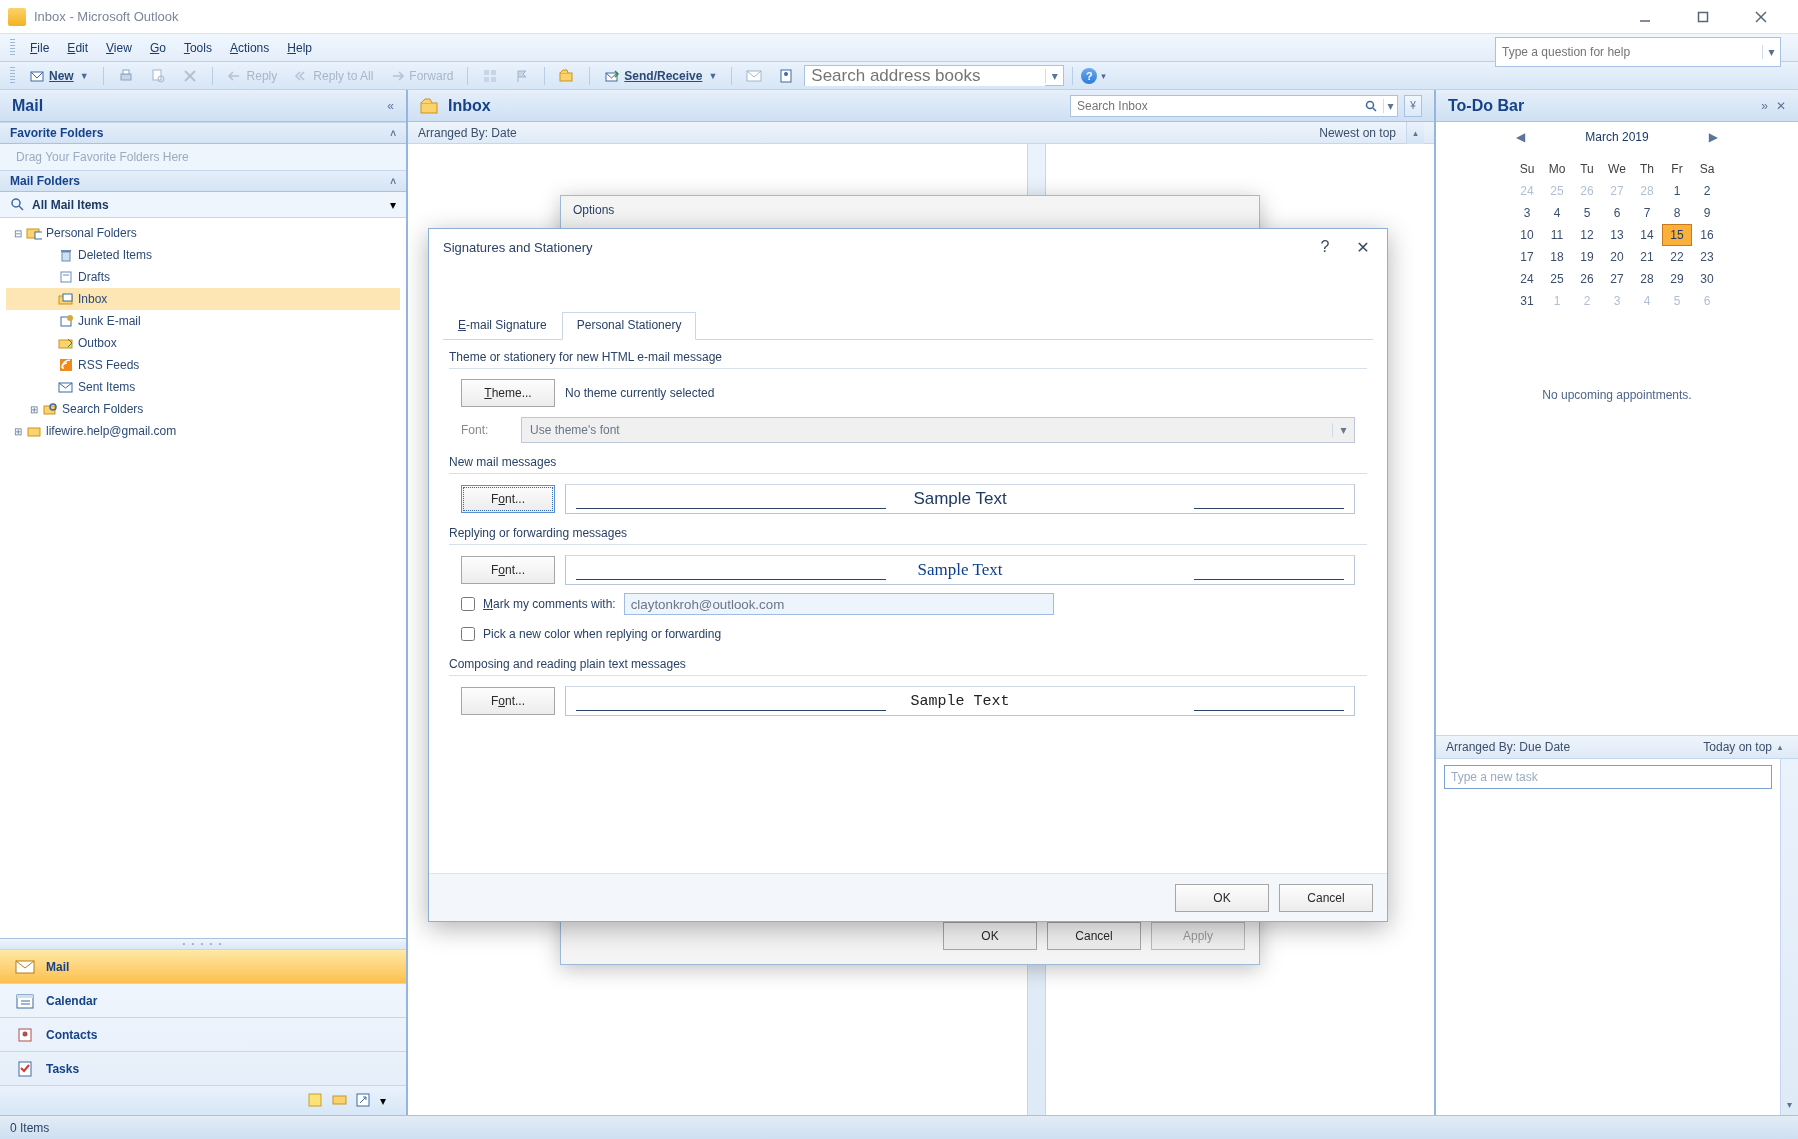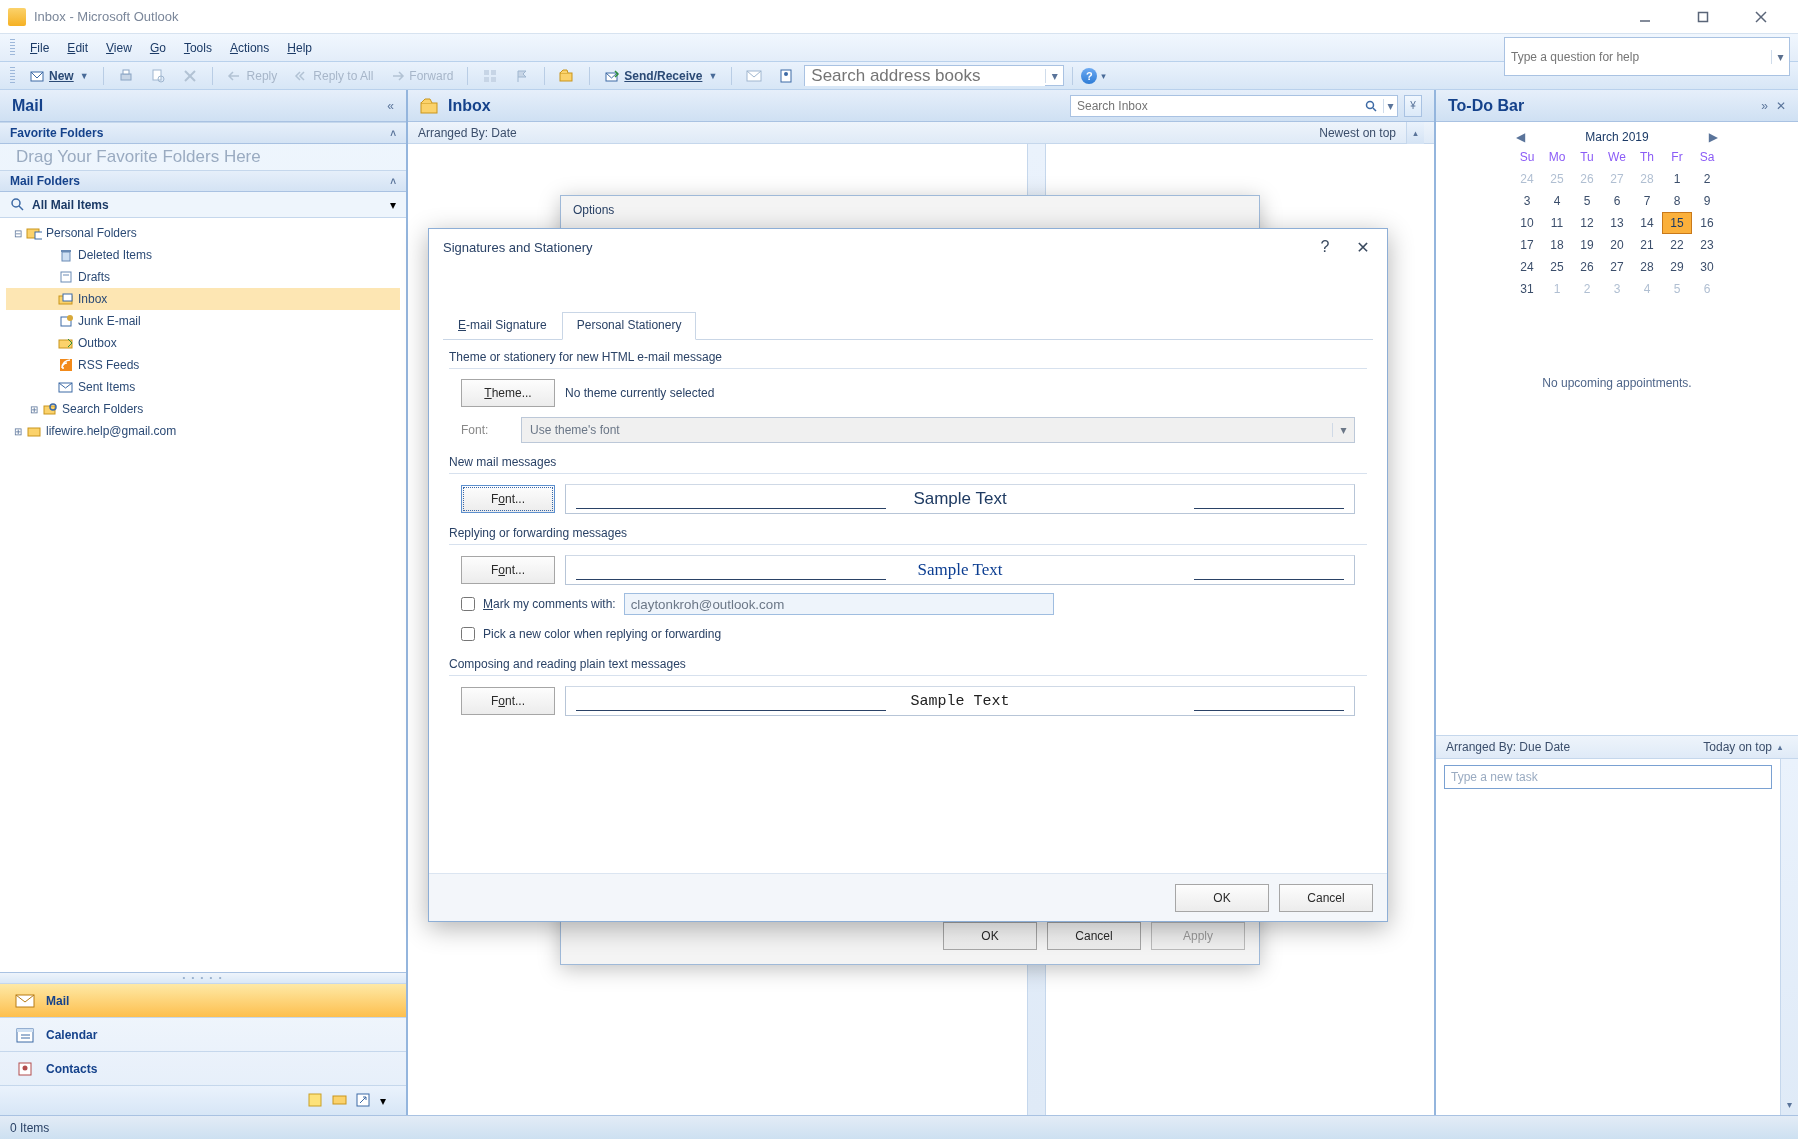--- a/index.html
+++ b/index.html
@@ -10,21 +10,21 @@
 .titlebar .app-icon { width: 18px; height: 18px; background: linear-gradient(#fbd26b,#f5b124); border-radius: 2px; margin-right: 8px; }
 .titlebar .title-text { color: #7a8699; font-size: 13px; }
 .titlebar .spacer { flex: 1; }
 .win-btn { width: 58px; height: 28px; display: flex; align-items: center; justify-content: center; color: #5a6578; }
 
 
 .menubar { height: 28px; background: linear-gradient(#f1f7fe,#e3edf9); border-bottom: 1px solid #b9d1ec; display: flex; align-items: center; padding: 0 10px; position: relative; }
 .menubar .handle { width: 5px; height: 18px; background: repeating-linear-gradient(#9eb8da, #9eb8da 1px, transparent 1px, transparent 3px); margin-right: 6px; }
 .menubar .menu-item { padding: 3px 9px; color: #1b3a66; }
 .menubar .menu-item u { text-decoration: underline; }
-.help-search { position: absolute; right: 8px; top: 3px; width: 286px; height: 39px; border: 1px solid #a9c2e2; background: #fff; display: flex; align-items: center; justify-content: flex-end; }
+.help-search { position: absolute; right: 17px; top: 3px; width: 286px; height: 30px; border: 1px solid #a9c2e2; background: #fff; display: flex; align-items: center; justify-content: flex-end; }
 .help-search input { flex: 1; border: none; padding: 0 6px; font-size: 12px; color: #8a97a9; outline: none; }
 .help-search .dd { width: 18px; text-align: center; color: #5a6f8e; border-left: 1px solid #cfdceb; }
 
 
 .toolbar { height: 28px; background: linear-gradient(#eaf2fc,#d7e6f6); border-bottom: 1px solid #b9d1ec; display: flex; align-items: center; padding: 0 10px; gap: 4px; }
 .toolbar .handle { width: 5px; height: 18px; background: repeating-linear-gradient(#9eb8da,#9eb8da 1px,transparent 1px,transparent 3px); margin-right: 4px; }
 .tb-btn { display: flex; align-items: center; gap: 4px; padding: 2px 6px; color: #2b4a75; height: 22px; justify-content: flex-end; }
 .tb-btn.disabled { color: #a7b6c9; }
 .tb-icon { width: 16px; height: 16px; display: inline-flex; align-items: center; justify-content: center; }
 .tb-sep { width: 1px; height: 18px; background: #b9cde5; margin: 0 4px; }
@@ -41,21 +41,21 @@
 .right-pane { width: 364px; border-left: 2px solid #94b5dd; display: flex; flex-direction: column; background: #fff; }
 
 
 .pane-header { height: 32px; background: linear-gradient(#e6effa,#cfe0f3); border-bottom: 1px solid #a9c2e2; display: flex; align-items: center; padding: 0 12px; }
 .pane-header .title { color: #15428b; font-weight: bold; font-size: 16px; }
 .pane-header .exp { margin-left: auto; color: #5a749a; cursor: pointer; }
 
 
 .section-head { height: 22px; background: linear-gradient(#e6effa,#d4e3f4); border-top: 1px solid #c5d7ec; border-bottom: 1px solid #a9c2e2; display: flex; align-items: center; padding: 0 10px; color: #15428b; font-weight: bold; }
 .section-head .chev { margin-left: auto; color: #5a749a; font-size: 10px; }
-.fav-drop { height: 26px; display: flex; align-items: center; padding-left: 16px; color: #9aabc1; font-size: 17px; }
+.fav-drop { height: 26px; display: flex; align-items: center; padding-left: 16px; color: #9aabc1; font-size: 12px; }
 .all-items { height: 26px; background: #eef5fc; display: flex; align-items: center; padding: 0 10px; border-bottom: 1px solid #c5d7ec; }
 .all-items .sicon { width: 16px; height: 16px; margin-right: 6px; }
 .all-items .txt { font-weight: bold; color: #1b3a66; }
 .all-items .dd { margin-left: auto; }
 
 .tree { padding: 4px 6px; background: #fff; flex: 1; overflow: auto; }
 .tree-row { display: flex; align-items: center; height: 22px; padding-left: 8px; color: #2b4a75; }
 .tree-row.selected { background: #fde6b3; }
 .tree-row .toggle { width: 12px; font-size: 10px; color: #5a749a; }
 .tree-row .ficon { width: 16px; height: 16px; margin-right: 4px; display: inline-flex; align-items: center; justify-content: center; }
@@ -90,21 +90,21 @@
 
 .todo-top { height: 32px; background: linear-gradient(#e6effa,#cfe0f3); border-bottom: 1px solid #a9c2e2; display: flex; align-items: center; padding: 0 12px; }
 .todo-top .title { color: #15428b; font-weight: bold; font-size: 16px; }
 .todo-top .btns { margin-left: auto; display: flex; gap: 8px; color: #5a749a; }
 .calendar-wrap { padding: 6px 0; font-size: 12px; }
 .cal-head-row { display: flex; justify-content: center; align-items: center; gap: 60px; color: #1b3a66; font-weight: normal; padding: 2px 0; }
 .cal-arrow { color: #5a749a; cursor: pointer; }
 .cal-month { font-weight: normal; }
 .cal-grid { display: grid; grid-template-columns: repeat(7, 30px); justify-content: center; }
 .cal-cell { height: 22px; display: flex; align-items: center; justify-content: center; color: #3b4e6b; }
-.cal-cell.dow { color: #8b5cf6; }
+.cal-cell.dow { color: #404040; margin-top: 12px; }
 .cal-cell.other { color: #b0bfd2; }
 .cal-cell.today { background: #fbb03b; border: 1px solid #c9791a; color: #1b3a66; }
 .appoint-area { flex: 1; display: flex; flex-direction: column; }
 .no-appt { text-align: center; padding: 70px 0; color: #4e6589; }
 .task-head { height: 24px; background: linear-gradient(#eef4fb,#dfeaf7); border-top: 1px solid #c5d7ec; border-bottom: 1px solid #c5d7ec; display: flex; align-items: center; padding: 0 10px; color: #3b4e6b; }
 .task-head .right { margin-left: auto; }
 .task-head .sup { width: 16px; text-align: center; font-size: 9px; color: #5a749a; }
 .task-input { margin: 6px 8px; height: 24px; border: 1px solid #7aa1d2; background: #fff; display: flex; align-items: center; padding: 0 6px; color: #9aabc1; }
 .no-items { text-align: center; padding: 16px 0; color: #3b4e6b; }
 .todo-scroll { width: 18px; background: linear-gradient(#eaf2fc,#dfeaf7); border-left: 1px solid #c5d7ec; }
@@ -469,20 +469,29 @@
           <span>Calendar</span>
         </div>
       <div class="nav-btn">
           <span class="nicon">
             <svg width="18" height="16">
               <rect x="3" y="2" width="12" height="12" fill="#fff" stroke="#b24d4d"></rect>
               <circle cx="9" cy="7" r="2.5" fill="#b24d4d"></circle>
             </svg>
           </span>
           <span>Contacts</span>
+        </div>
+      <div class="nav-btn">
+          <span class="nicon">
+            <svg width="16" height="18">
+              <rect x="2" y="2" width="12" height="14" fill="#fff" stroke="#3d6aa5"></rect>
+              <path d="M4 8 L7 11 L12 5" fill="none" stroke="#d03a3a" stroke-width="2"></path>
+            </svg>
+          </span>
+          <span>Tasks</span>
         </div>
       <div class="nav-strip">
         <span class="sicon">
             <svg width="14" height="14">
               <rect x="1" y="1" width="12" height="12" fill="#fde27a" stroke="#c9a026"></rect>
             </svg>
           </span>
         <span class="sicon">
             <svg width="16" height="12">
               <rect x="1" y="3" width="13" height="8" fill="#fbd26b" stroke="#c9951d"></rect>

